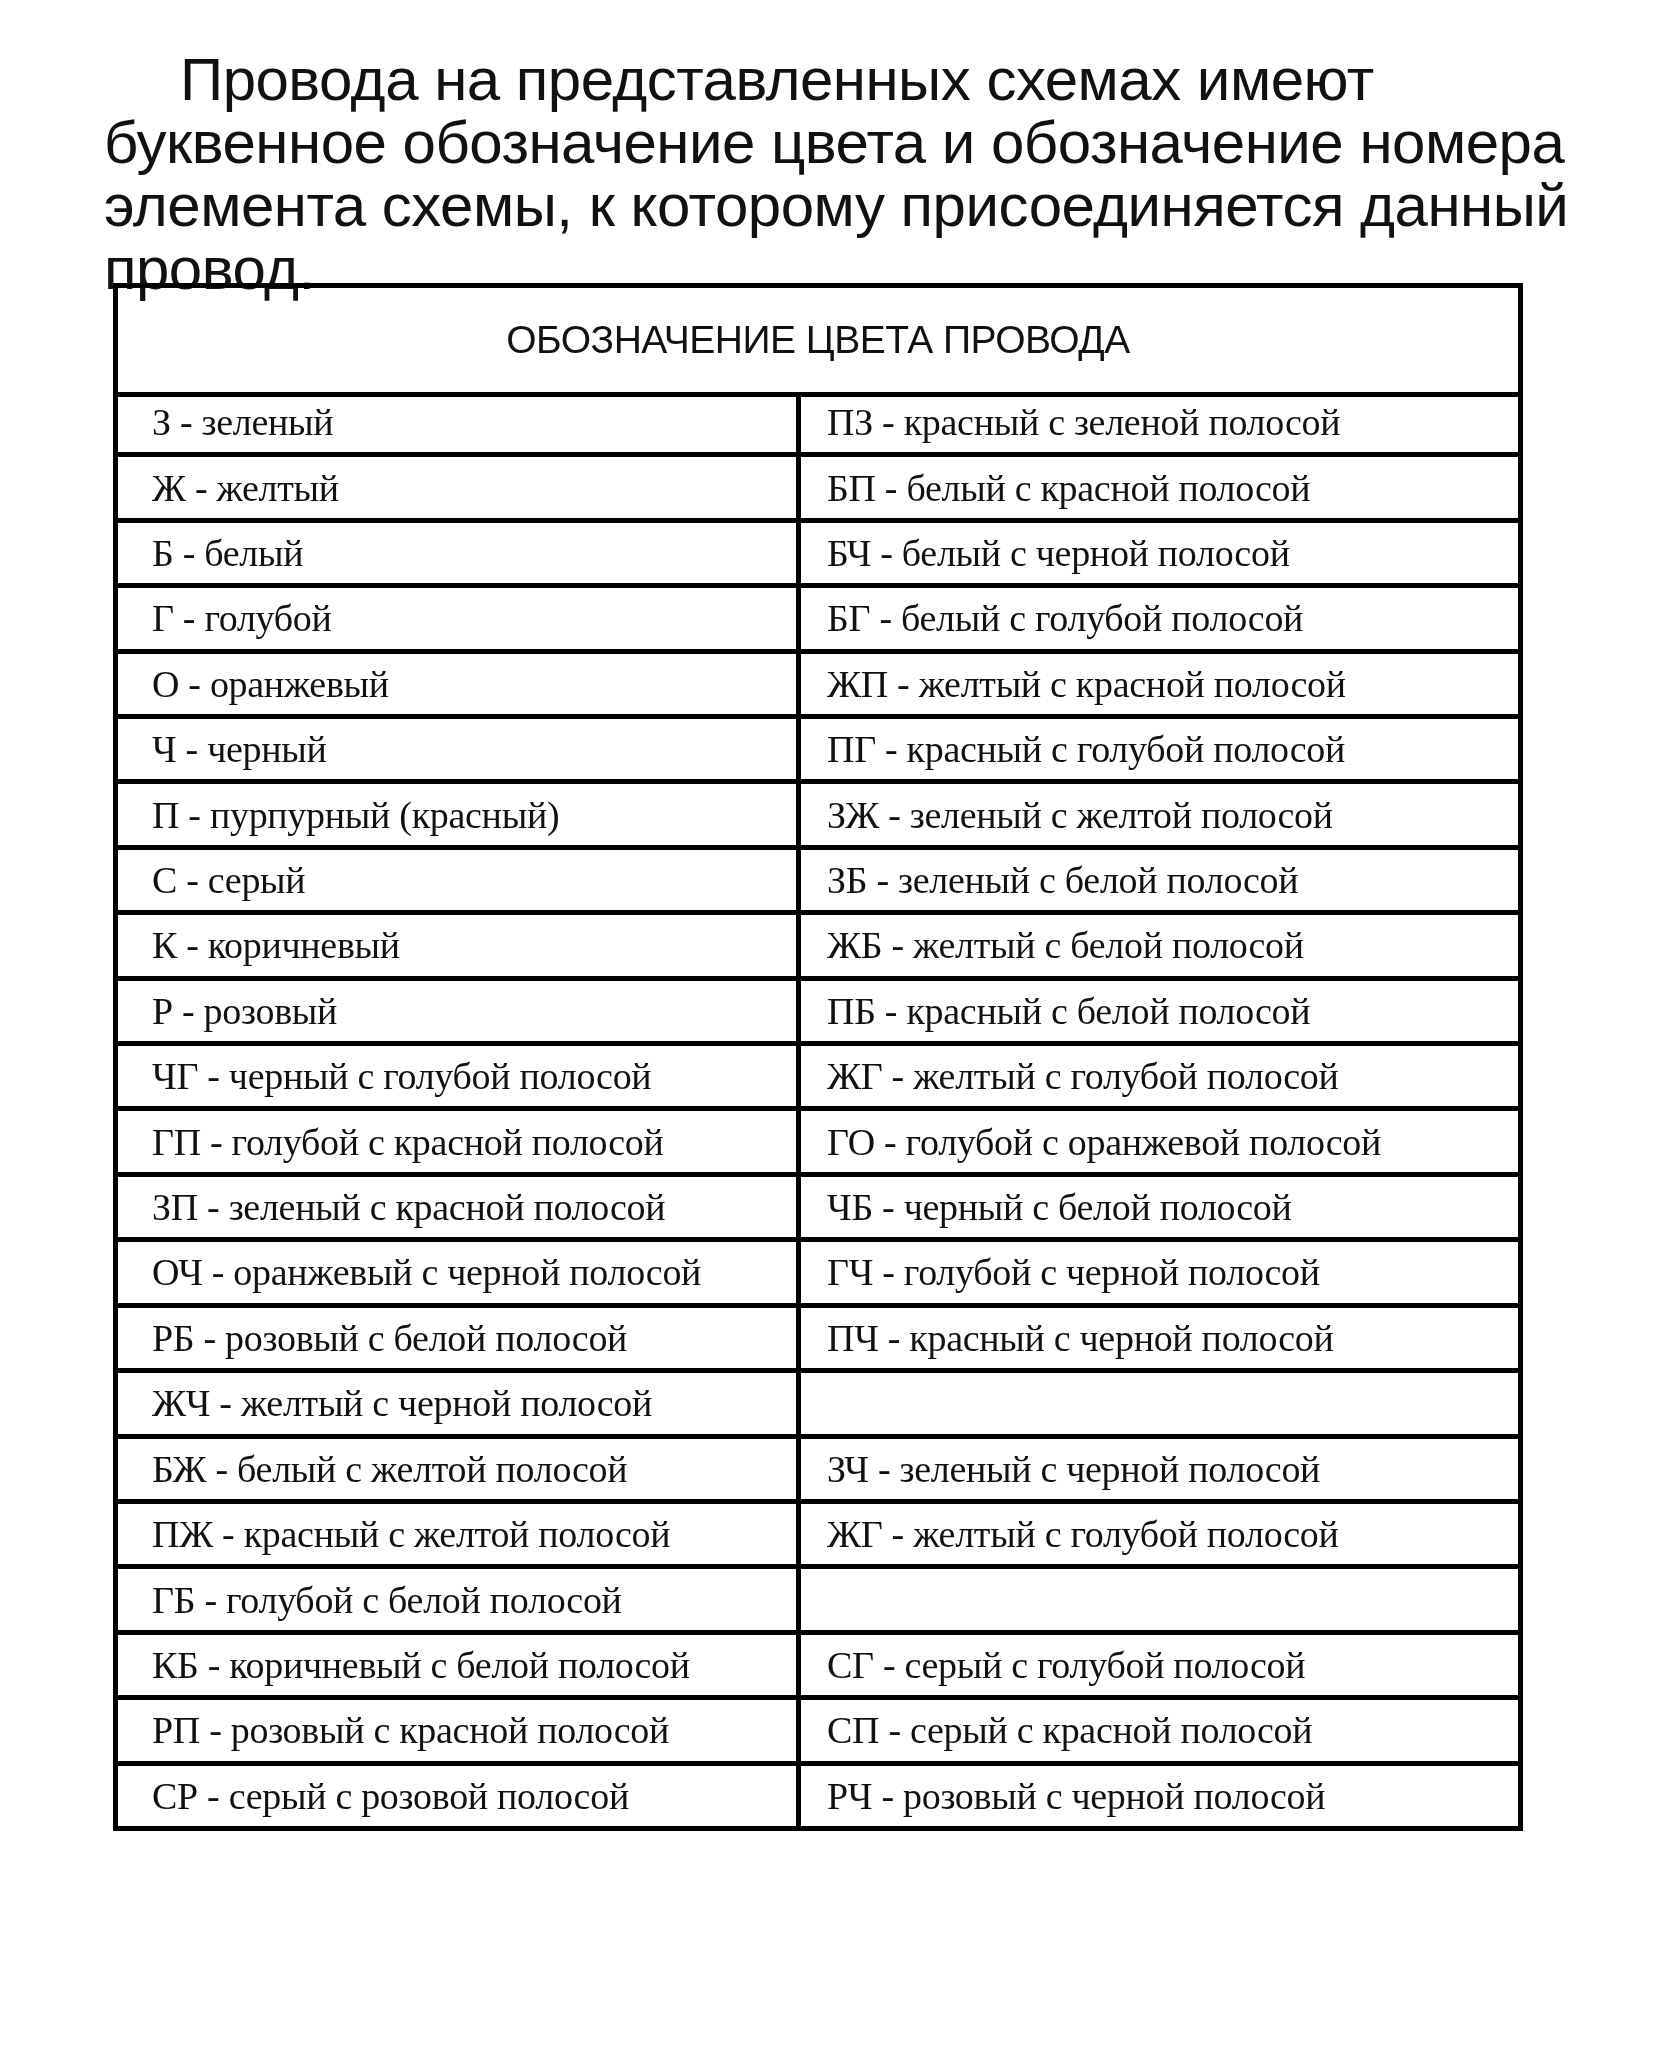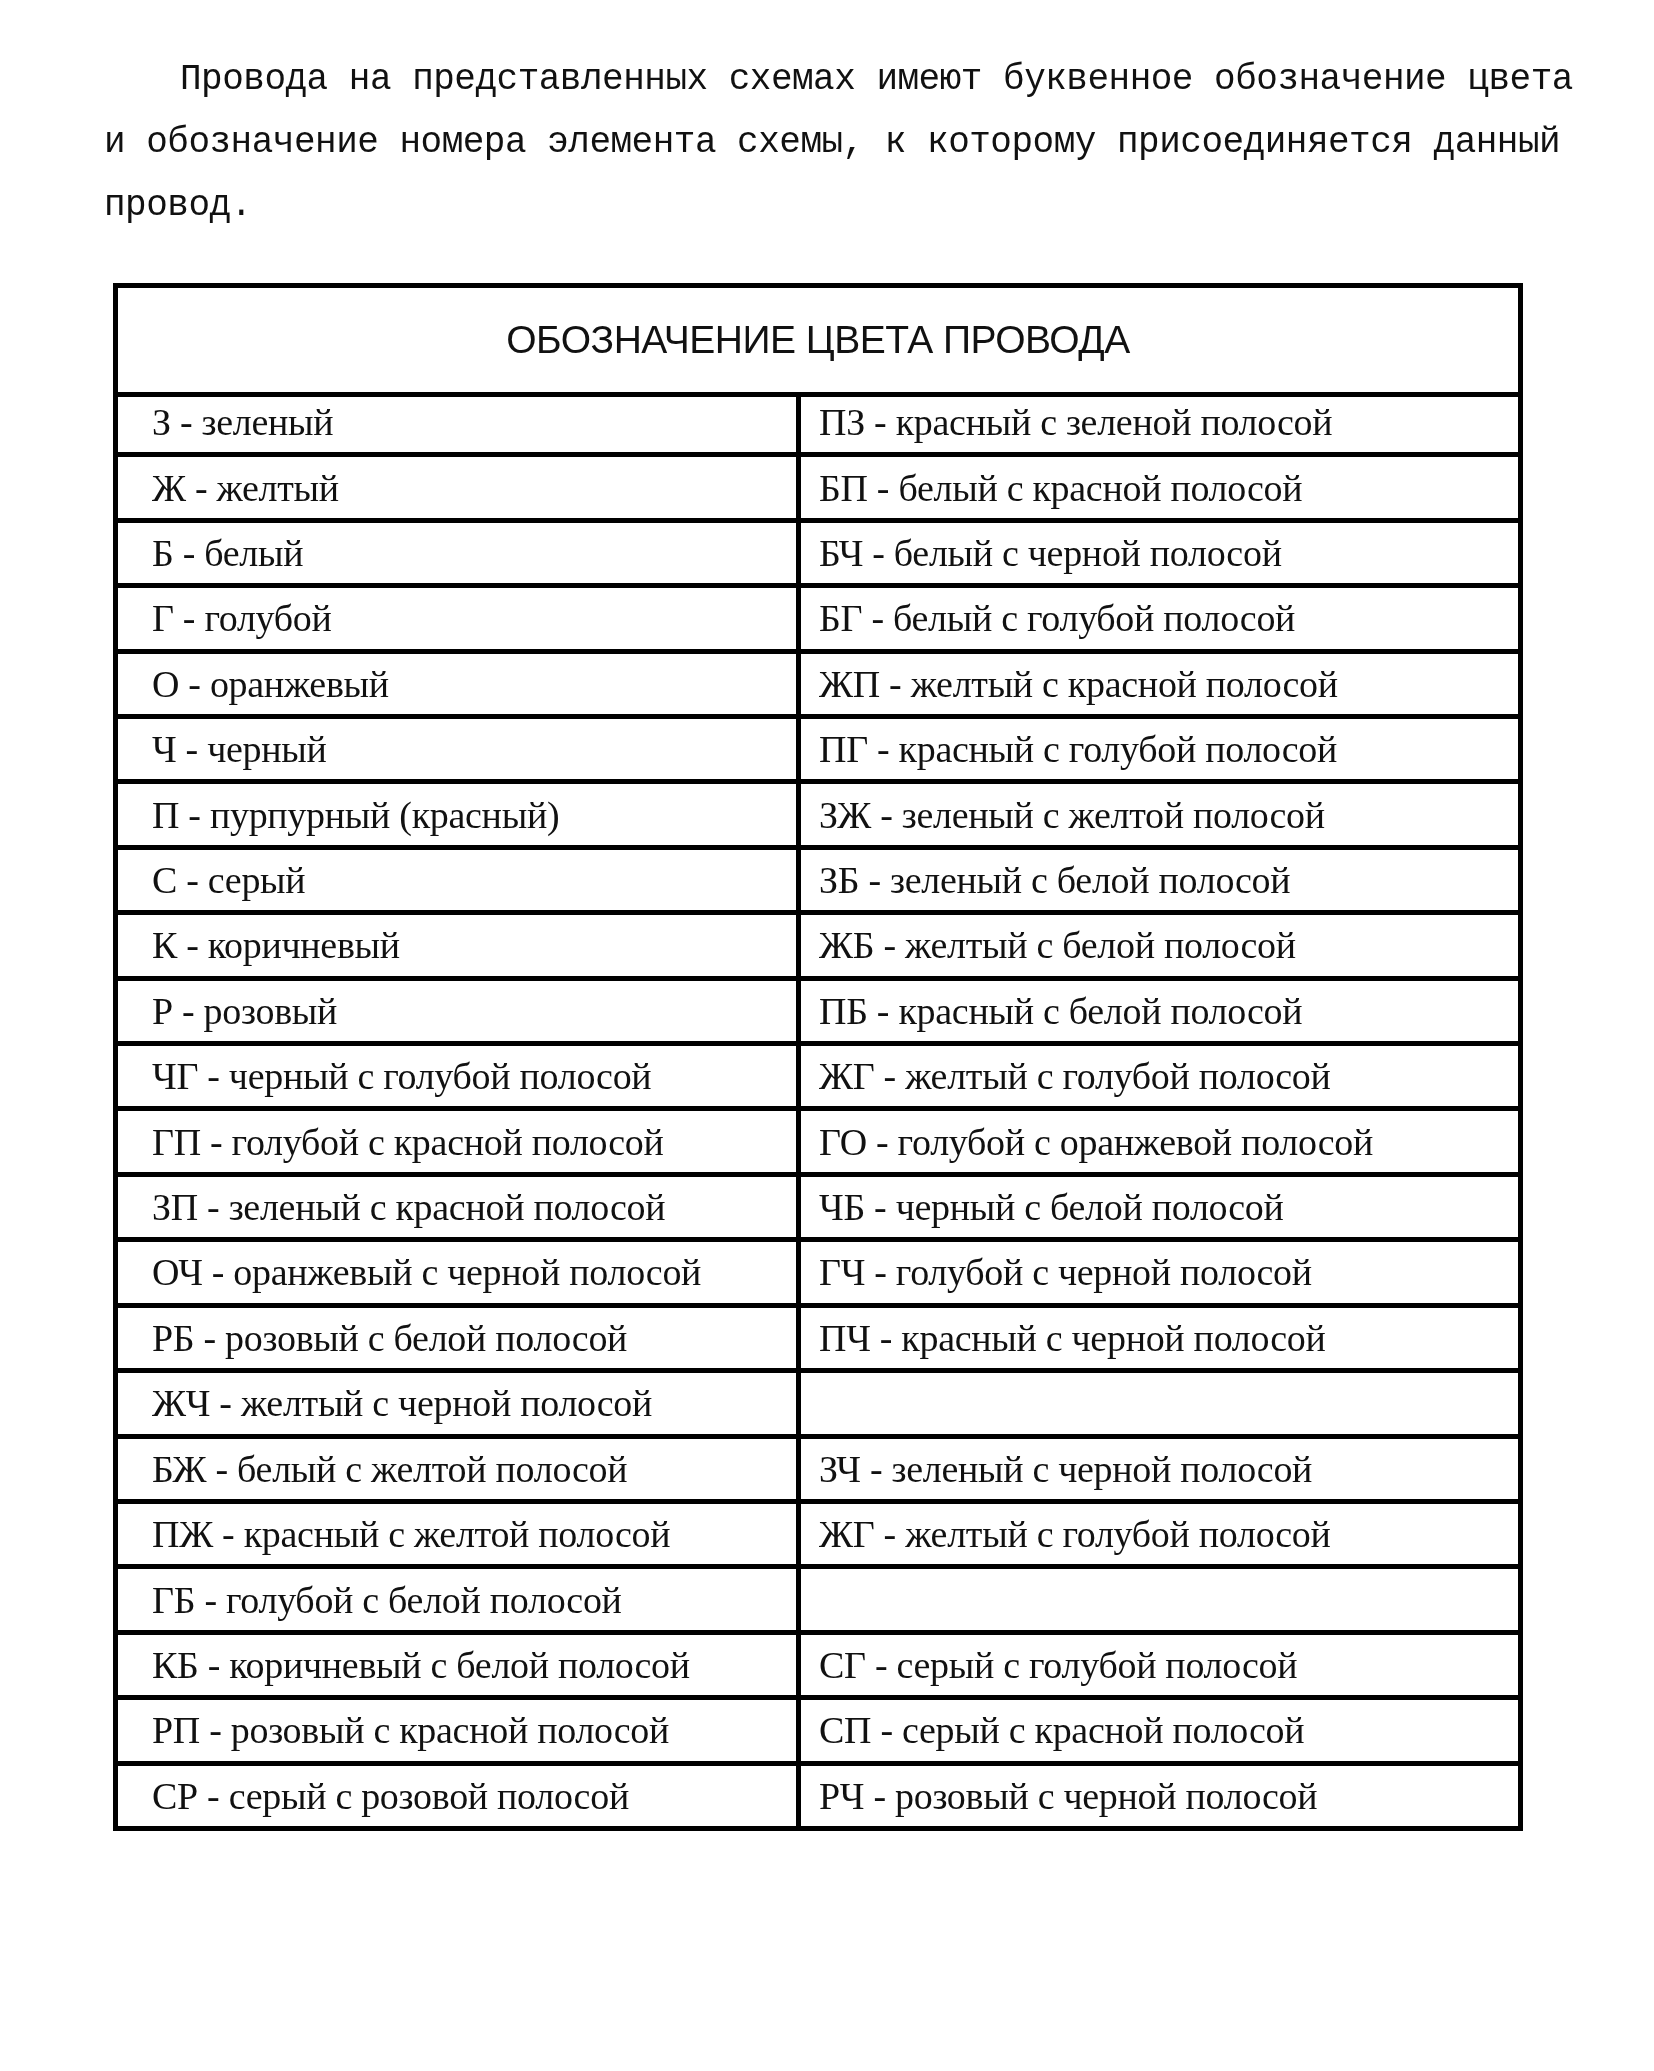--- a/index.html
+++ b/index.html
@@ -1,32 +1,32 @@
 <!DOCTYPE html>
 <html><head>
 <meta charset="utf-8">
 <style>
   html, body { margin:0; padding:0; background:#fff; }
   body { width:1654px; height:2071px; position:relative; overflow:hidden;
          font-family:"Liberation Sans", sans-serif; color:#111; }
   .intro { position:absolute; left:104px; top:48px; width:1480px;
-           font-size:36px; line-height:63px; letter-spacing:-0.5px;font-family:Liberation Mono, monospace; }
+           font-size:60px; line-height:63px; letter-spacing:-0.5px; }
   .intro p { margin:0; text-indent:76px; }
   .tbl { position:absolute; left:113px; top:283px; width:1410px; height:1548px;
          border:5px solid #000; box-sizing:border-box; }
   .hdr { height:109px; border-bottom:5px solid #000; box-sizing:border-box;
          display:flex; align-items:center; justify-content:center;
          font-size:39px; letter-spacing:-0.5px; }
   .rows { position:absolute; left:0; right:0; top:104px; bottom:0; display:flex; flex-direction:column; }
   .row { flex:1; display:flex; border-bottom:5px solid #000; box-sizing:border-box; }
   .row:last-child { border-bottom:none; }
   .cell { display:flex; align-items:center; font-size:38px; letter-spacing:-0.3px;
           box-sizing:border-box; white-space:nowrap; overflow:hidden;font-family:Liberation Serif, serif; }
   .cell.l { width:683px; border-right:5px solid #000; padding-left:34px; }
-  .cell.r { flex:1; padding-left:18px; }
+  .cell.r { flex:1; padding-left:26px; }
 </style>
 </head>
 <body>
 
 <div class="intro">
   <p>Провода на представленных схемах имеют буквенное обозначение цвета и обозначение номера элемента схемы, к которому присоединяется данный провод.</p>
 </div>
 
 <div class="tbl">
   <div class="hdr">ОБОЗНАЧЕНИЕ ЦВЕТА ПРОВОДА</div>

